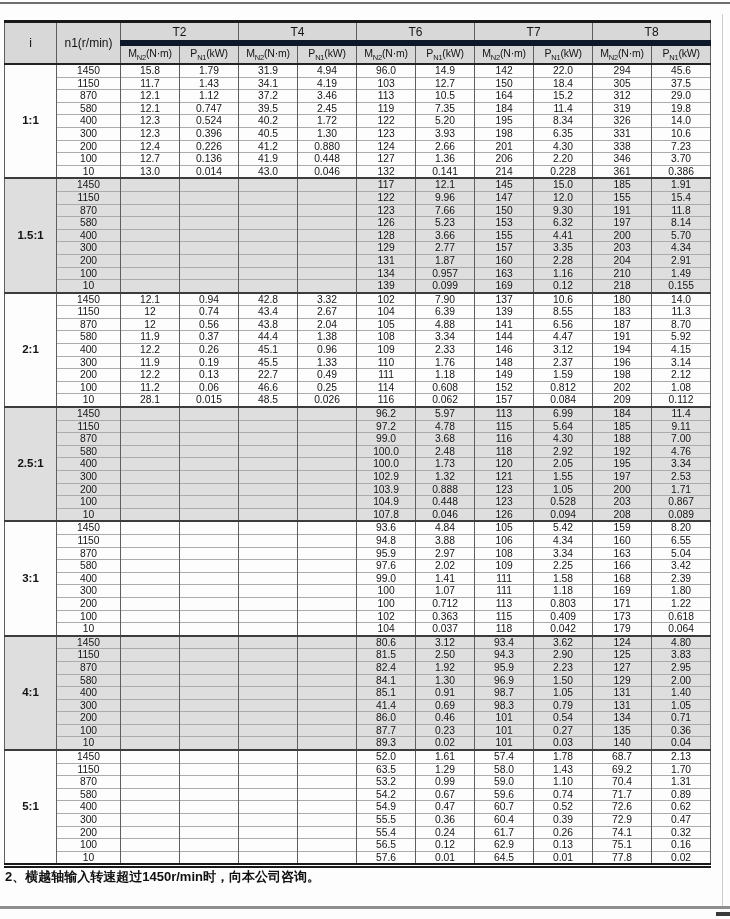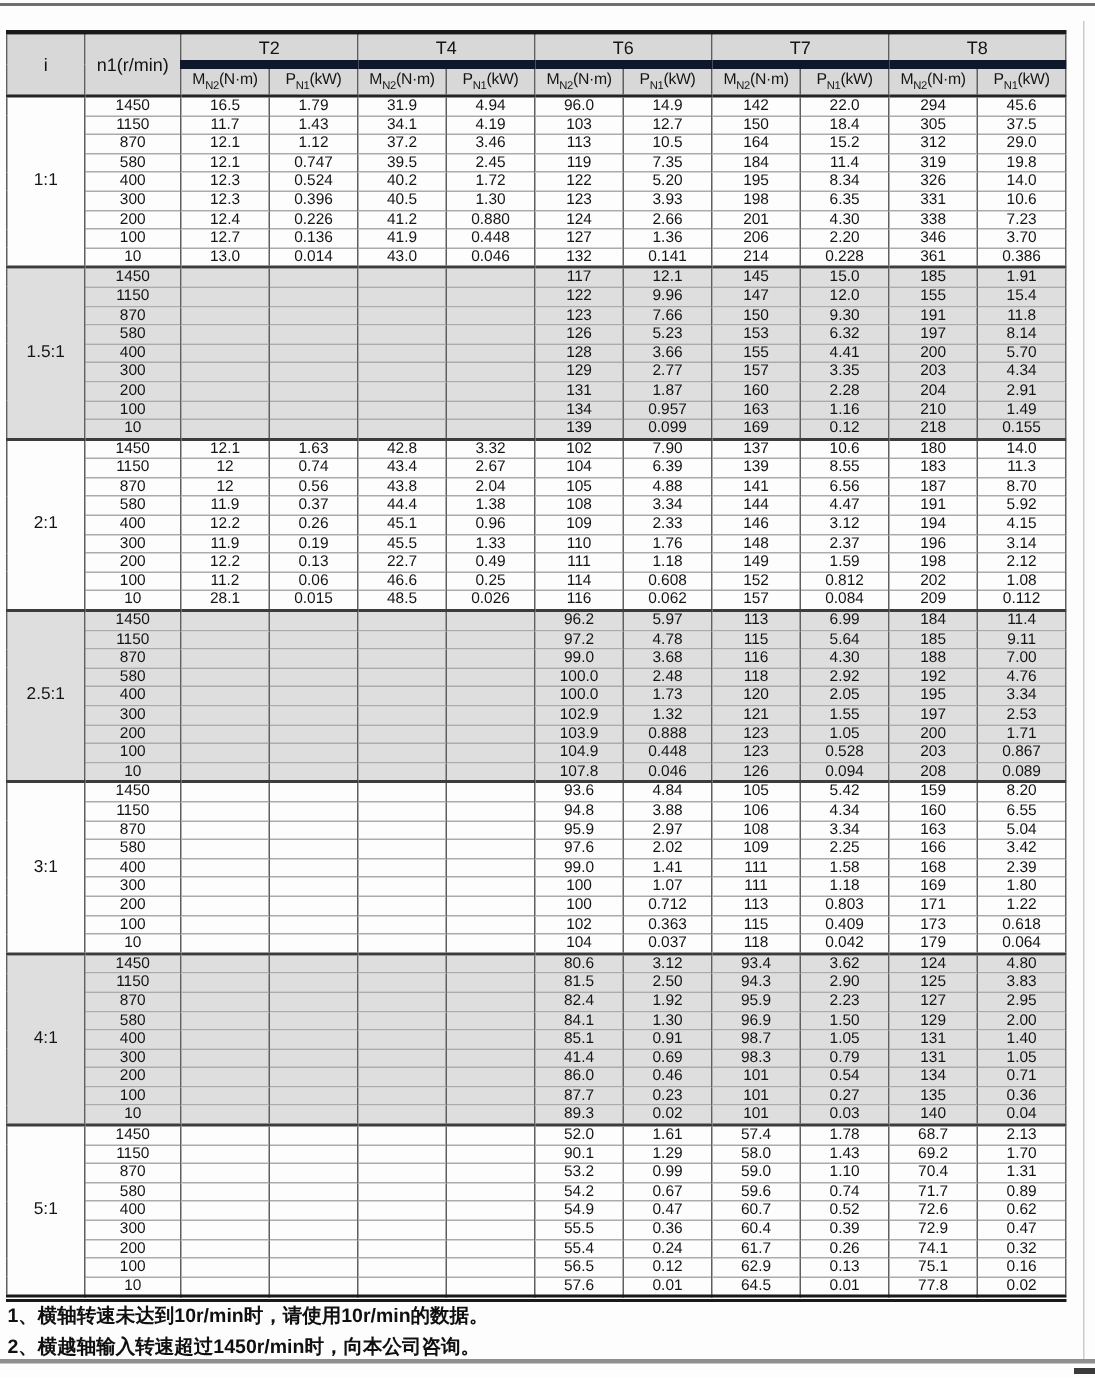--- a/index.html
+++ b/index.html
@@ -39,21 +39,21 @@
   th.t-hd  { height: 17px; font-size: 12px; }
   th.i-hd, th.n1-hd { border-bottom: 2px solid #232323; font-size: 12px; }
   th.sub-hd { height: 17px; font-size: 10.5px; border-bottom: 2px solid #232323; letter-spacing: -0.2px; }
   th.sub-hd sub { font-size: 7.5px; }
 
   tbody td {
     height: 11.6px; line-height: 11.6px;
     font-size: 10.3px;
     border-top: 1px solid #ababab;
   }
-  tbody td.i-cell { font-size: 11.5px; }
+  tbody td.i-cell { font-size: 11.5px; font-weight: bold; }
   tbody tr.group-start td { border-top: 2px solid #3c3c3c; }
   tbody tr.shaded td { background: var(--band-bg, #dedede); }
 
   .notes { position: absolute; left: 5px; top: 866px; width: 700px; }
   .note  { font-size: 13px; font-weight: bold; line-height: 21px; color: #101010; }
 </style>
 </head>
 <body>
 
 <div class="page">
@@ -95,21 +95,21 @@
         <th class="sub-hd"><span>M</span><sub>N2</sub><span>(N·m)</span></th>
         <th class="sub-hd"><span>P</span><sub>N1</sub><span>(kW)</span></th>
         <th class="sub-hd"><span>M</span><sub>N2</sub><span>(N·m)</span></th>
         <th class="sub-hd"><span>P</span><sub>N1</sub><span>(kW)</span></th>
       </tr>
     </thead>
     <tbody>
         <tr class="group-start">
           <td class="i-cell" rowspan="9">1:1</td>
           <td class="n1-cell">1450</td>
-          <td class="val-cell">16.5</td>
+          <td class="val-cell">15.8</td>
           <td class="val-cell">1.79</td>
           <td class="val-cell">31.9</td>
           <td class="val-cell">4.94</td>
           <td class="val-cell">96.0</td>
           <td class="val-cell">14.9</td>
           <td class="val-cell">142</td>
           <td class="val-cell">22.0</td>
           <td class="val-cell">294</td>
           <td class="val-cell">45.6</td>
         </tr>
@@ -332,21 +332,21 @@
           <td class="val-cell">0.099</td>
           <td class="val-cell">169</td>
           <td class="val-cell">0.12</td>
           <td class="val-cell">218</td>
           <td class="val-cell">0.155</td>
         </tr>
         <tr class="group-start">
           <td class="i-cell" rowspan="9">2:1</td>
           <td class="n1-cell">1450</td>
           <td class="val-cell">12.1</td>
-          <td class="val-cell">1.63</td>
+          <td class="val-cell">0.94</td>
           <td class="val-cell">42.8</td>
           <td class="val-cell">3.32</td>
           <td class="val-cell">102</td>
           <td class="val-cell">7.90</td>
           <td class="val-cell">137</td>
           <td class="val-cell">10.6</td>
           <td class="val-cell">180</td>
           <td class="val-cell">14.0</td>
         </tr>
         <tr>
@@ -820,21 +820,21 @@
           <td class="val-cell">1.78</td>
           <td class="val-cell">68.7</td>
           <td class="val-cell">2.13</td>
         </tr>
         <tr>
           <td class="n1-cell">1150</td>
           <td class="val-cell"></td>
           <td class="val-cell"></td>
           <td class="val-cell"></td>
           <td class="val-cell"></td>
-          <td class="val-cell">90.1</td>
+          <td class="val-cell">63.5</td>
           <td class="val-cell">1.29</td>
           <td class="val-cell">58.0</td>
           <td class="val-cell">1.43</td>
           <td class="val-cell">69.2</td>
           <td class="val-cell">1.70</td>
         </tr>
         <tr>
           <td class="n1-cell">870</td>
           <td class="val-cell"></td>
           <td class="val-cell"></td>
@@ -922,19 +922,18 @@
           <td class="val-cell">0.01</td>
           <td class="val-cell">64.5</td>
           <td class="val-cell">0.01</td>
           <td class="val-cell">77.8</td>
           <td class="val-cell">0.02</td>
         </tr>
       </tbody>
   </table>
 
   <div class="notes">
-    <div class="note">1、横轴转速未达到10r/min时，请使用10r/min的数据。</div>
     <div class="note">2、横越轴输入转速超过1450r/min时，向本公司咨询。</div>
   </div>
 
   <div class="bottom-rule"></div>
   <div class="corner-mark"></div>
 </div>
 
 </body></html>

